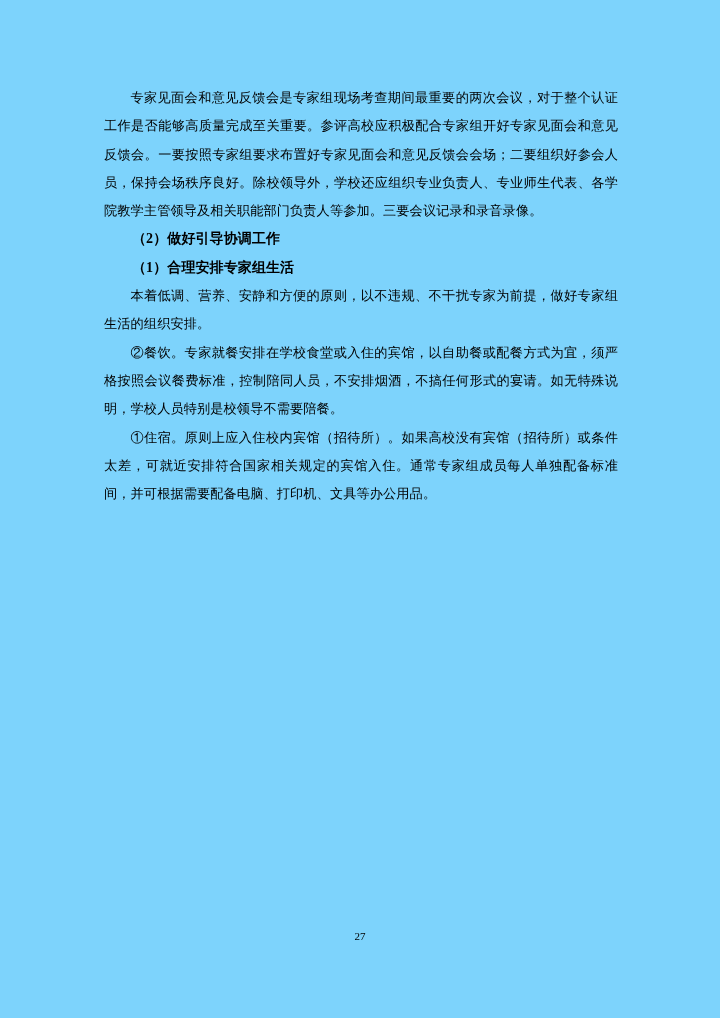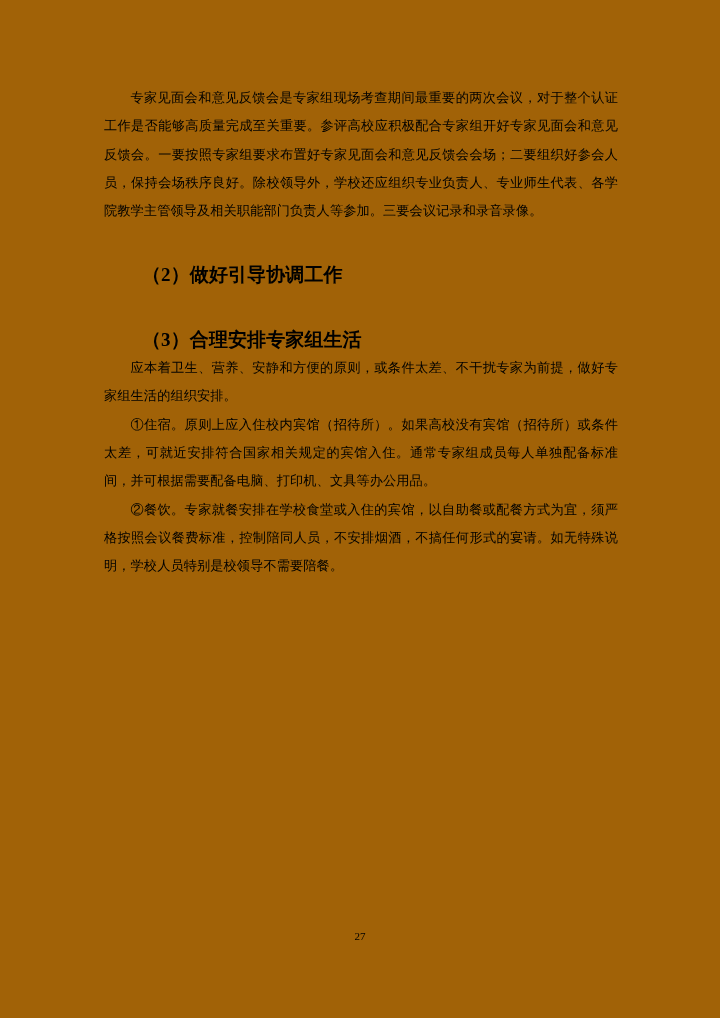--- a/index.html
+++ b/index.html
@@ -7,21 +7,21 @@
     padding: 0;
     background: #b9b9b9;
   }
   body {
     font-family: "Liberation Serif", "DejaVu Serif", serif;
   }
   .page {
     position: relative;
     width: 720px;
     height: 1018px;
-    background: #a16207;
+    background: #7dd3fc;
     margin: 0 auto;
     overflow: hidden;
     box-sizing: border-box;
   }
   .page-inner {
     position: absolute;
     left: 104px;
     top: 84px;
     width: 514px;
   }
@@ -33,40 +33,39 @@
     text-align: justify;
     text-justify: inter-ideograph;
     letter-spacing: 0.1px;
   }
   p.body {
     text-indent: 2em;
   }
   p.heading {
     text-indent: 2em;
     font-weight: bold;
-    font-size: 19px;
-    margin-top: 36px;
+    font-size: 14px;
   }
   .page-number {
     position: absolute;
     left: 0;
     right: 0;
     top: 930px;
     text-align: center;
     font-size: 11px;
     color: #000000;
     font-family: "Liberation Serif", "DejaVu Serif", serif;
   }
 </style>
 </head>
 <body>
 
 <div class="page">
   <div class="page-inner">
     <p class="body">专家见面会和意见反馈会是专家组现场考查期间最重要的两次会议，对于整个认证工作是否能够高质量完成至关重要。参评高校应积极配合专家组开好专家见面会和意见反馈会。一要按照专家组要求布置好专家见面会和意见反馈会会场；二要组织好参会人员，保持会场秩序良好。除校领导外，学校还应组织专业负责人、专业师生代表、各学院教学主管领导及相关职能部门负责人等参加。三要会议记录和录音录像。</p>
     <p class="heading">（2）做好引导协调工作</p>
-    <p class="heading">（3）合理安排专家组生活</p>
-    <p class="body">应本着卫生、营养、安静和方便的原则，或条件太差、不干扰专家为前提，做好专家组生活的组织安排。</p>
+    <p class="heading">（1）合理安排专家组生活</p>
+    <p class="body">本着低调、营养、安静和方便的原则，以不违规、不干扰专家为前提，做好专家组生活的组织安排。</p>
+    <p class="body">②餐饮。专家就餐安排在学校食堂或入住的宾馆，以自助餐或配餐方式为宜，须严格按照会议餐费标准，控制陪同人员，不安排烟酒，不搞任何形式的宴请。如无特殊说明，学校人员特别是校领导不需要陪餐。</p>
     <p class="body">①住宿。原则上应入住校内宾馆（招待所）。如果高校没有宾馆（招待所）或条件太差，可就近安排符合国家相关规定的宾馆入住。通常专家组成员每人单独配备标准间，并可根据需要配备电脑、打印机、文具等办公用品。</p>
-    <p class="body">②餐饮。专家就餐安排在学校食堂或入住的宾馆，以自助餐或配餐方式为宜，须严格按照会议餐费标准，控制陪同人员，不安排烟酒，不搞任何形式的宴请。如无特殊说明，学校人员特别是校领导不需要陪餐。</p>
   </div>
   <div class="page-number">27</div>
 </div>
 
 </body></html>

